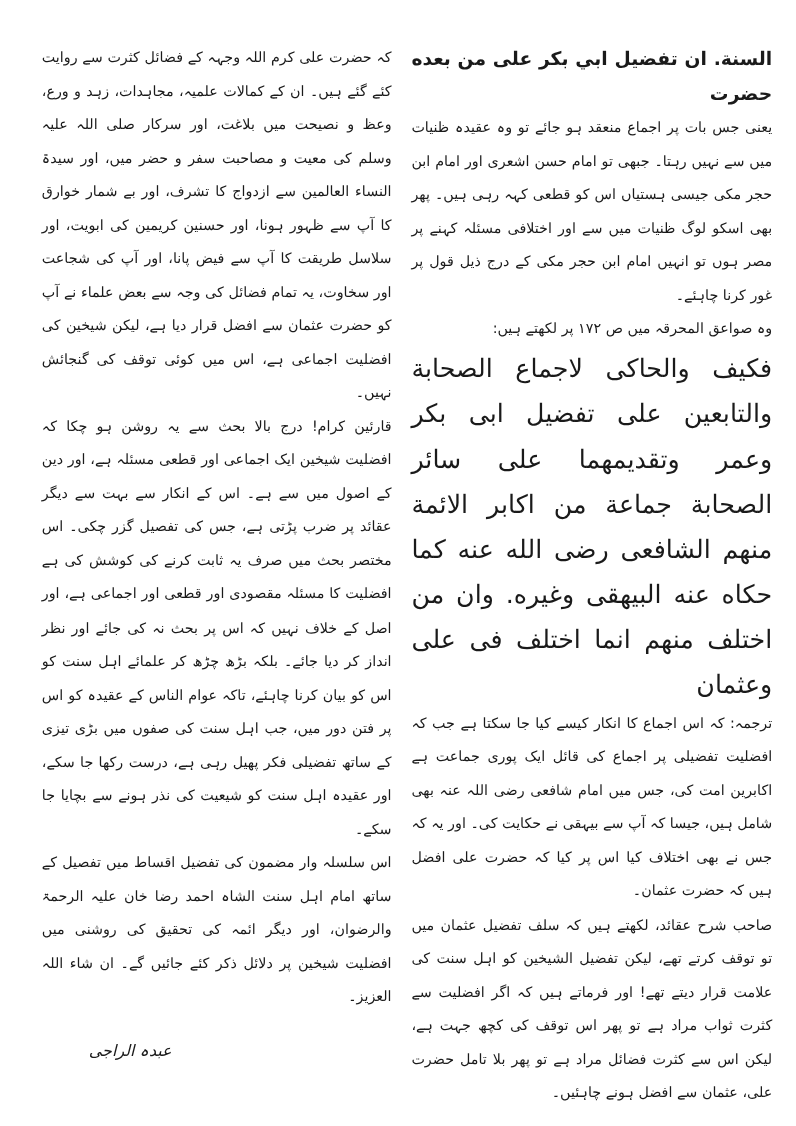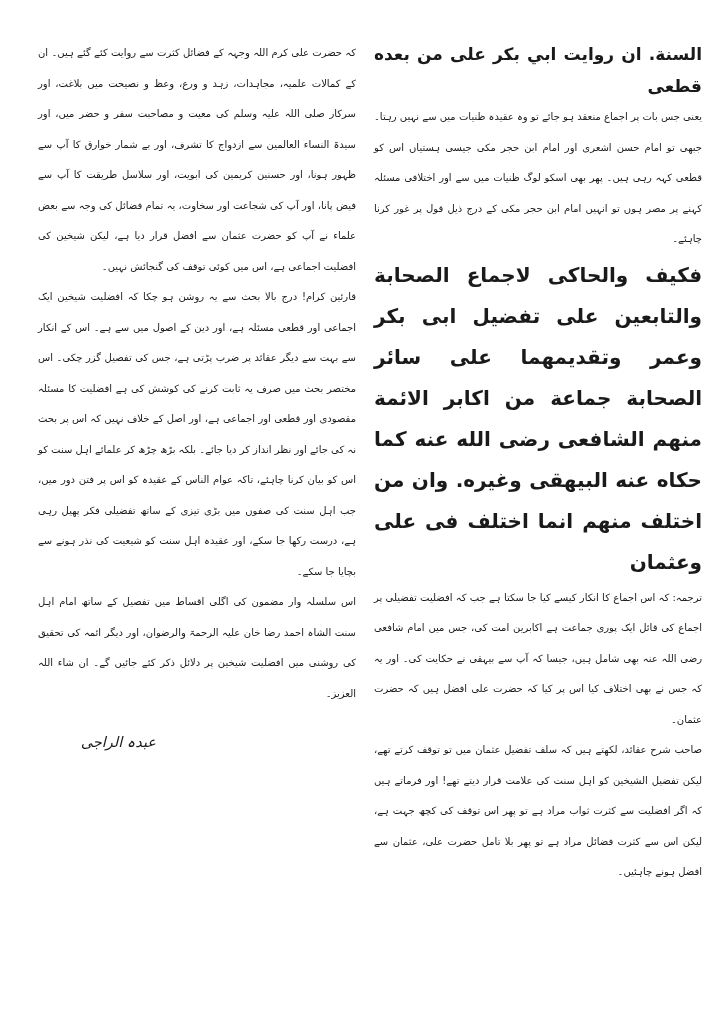--- a/index.html
+++ b/index.html
@@ -32,57 +32,58 @@
   .col-right {
     right: 22px;
     width: 328px;
   }
   .col-left {
     left: 38px;
     width: 318px;
   }
   .para {
     margin: 0;
-    font-size: 10px;
+    font-size: 13px;
     line-height: 30.5px;
   }
   .arabic-head {
     margin: 0;
     font-size: 17px;
     line-height: 32px;
     font-weight: bold;
   }
   .arabic-quote {
     margin: 0;
-    font-size: 20px;
+    font-size: 23px;
     line-height: 41px;
-    font-weight: bold;
+    font-weight: normal;
   }
   .signature {
     margin-top: 18px;
     padding-right: 200px;
     font-size: 14.5px;
     line-height: 30px;
     font-style: italic;
   }
 </style>
 </head>
 <body>
 
 <div class="page">
 
   <div class="col col-right">
-    <p class="arabic-head">السنة. ان روایت ابي بكر علی من بعده قطعی</p>
+    <p class="arabic-head">السنة. ان تفضيل ابي بكر علی من بعده حضرت</p>
     <p class="para">یعنی جس بات پر اجماع منعقد ہو جائے تو وہ عقیدہ ظنیات میں سے نہیں رہتا۔ جبھی تو امام حسن اشعری اور امام ابن حجر مکی جیسی ہستیاں اس کو قطعی کہہ رہی ہیں۔ پھر بھی اسکو لوگ ظنیات میں سے اور اختلافی مسئلہ کہنے پر مصر ہوں تو انہیں امام ابن حجر مکی کے درج ذیل قول پر غور کرنا چاہئے۔</p>
+    <p class="para">وہ صواعق المحرقہ میں ص ۱۷۲ پر لکھتے ہیں:</p>
     <p class="arabic-quote">فكيف والحاكى لاجماع الصحابة والتابعين على تفضيل ابى بكر وعمر وتقديمهما على سائر الصحابة جماعة من اكابر الائمة منهم الشافعى رضى الله عنه كما حكاه عنه البيهقى وغيره. وان من اختلف منهم انما اختلف فى على وعثمان</p>
     <p class="para">ترجمہ: کہ اس اجماع کا انکار کیسے کیا جا سکتا ہے جب کہ افضلیت تفضیلی پر اجماع کی قائل ایک پوری جماعت ہے اکابرین امت کی، جس میں امام شافعی رضی اللہ عنہ بھی شامل ہیں، جیسا کہ آپ سے بیہقی نے حکایت کی۔ اور یہ کہ جس نے بھی اختلاف کیا اس پر کیا کہ حضرت علی افضل ہیں کہ حضرت عثمان۔</p>
     <p class="para">صاحب شرح عقائد، لکھتے ہیں کہ سلف تفضیل عثمان میں تو توقف کرتے تھے، لیکن تفضیل الشیخین کو اہل سنت کی علامت قرار دیتے تھے! اور فرماتے ہیں کہ اگر افضلیت سے کثرت ثواب مراد ہے تو پھر اس توقف کی کچھ جہت ہے، لیکن اس سے کثرت فضائل مراد ہے تو پھر بلا تامل حضرت علی، عثمان سے افضل ہونے چاہئیں۔</p>
 
   </div>
 
   <div class="col col-left">
     <p class="para">کہ حضرت علی کرم اللہ وجہہ کے فضائل کثرت سے روایت کئے گئے ہیں۔ ان کے کمالات علمیہ، مجاہدات، زہد و ورع، وعظ و نصیحت میں بلاغت، اور سرکار صلی اللہ علیہ وسلم کی معیت و مصاحبت سفر و حضر میں، اور سیدۃ النساء العالمین سے ازدواج کا تشرف، اور بے شمار خوارق کا آپ سے ظہور ہونا، اور حسنین کریمین کی ابویت، اور سلاسل طریقت کا آپ سے فیض پانا، اور آپ کی شجاعت اور سخاوت، یہ تمام فضائل کی وجہ سے بعض علماء نے آپ کو حضرت عثمان سے افضل قرار دیا ہے، لیکن شیخین کی افضلیت اجماعی ہے، اس میں کوئی توقف کی گنجائش نہیں۔</p>
     <p class="para">قارئین کرام! درج بالا بحث سے یہ روشن ہو چکا کہ افضلیت شیخین ایک اجماعی اور قطعی مسئلہ ہے، اور دین کے اصول میں سے ہے۔ اس کے انکار سے بہت سے دیگر عقائد پر ضرب پڑتی ہے، جس کی تفصیل گزر چکی۔ اس مختصر بحث میں صرف یہ ثابت کرنے کی کوشش کی ہے افضلیت کا مسئلہ مقصودی اور قطعی اور اجماعی ہے، اور اصل کے خلاف نہیں کہ اس پر بحث نہ کی جائے اور نظر انداز کر دیا جائے۔ بلکہ بڑھ چڑھ کر علمائے اہل سنت کو اس کو بیان کرنا چاہئے، تاکہ عوام الناس کے عقیدہ کو اس پر فتن دور میں، جب اہل سنت کی صفوں میں بڑی تیزی کے ساتھ تفضیلی فکر پھیل رہی ہے، درست رکھا جا سکے، اور عقیدہ اہل سنت کو شیعیت کی نذر ہونے سے بچایا جا سکے۔</p>
-    <p class="para">اس سلسلہ وار مضمون کی اگلی اقساط میں تفصیل کے ساتھ امام اہل سنت الشاہ احمد رضا خان علیہ الرحمۃ والرضوان، اور دیگر ائمہ کی تحقیق کی روشنی میں افضلیت شیخین پر دلائل ذکر کئے جائیں گے۔ ان شاء اللہ العزیز۔</p>
+    <p class="para">اس سلسلہ وار مضمون کی تفضیل اقساط میں تفصیل کے ساتھ امام اہل سنت الشاہ احمد رضا خان علیہ الرحمۃ والرضوان، اور دیگر ائمہ کی تحقیق کی روشنی میں افضلیت شیخین پر دلائل ذکر کئے جائیں گے۔ ان شاء اللہ العزیز۔</p>
     <p class="signature">عبدہ الراجی</p>
   </div>
 
 </div>
 
 </body></html>

